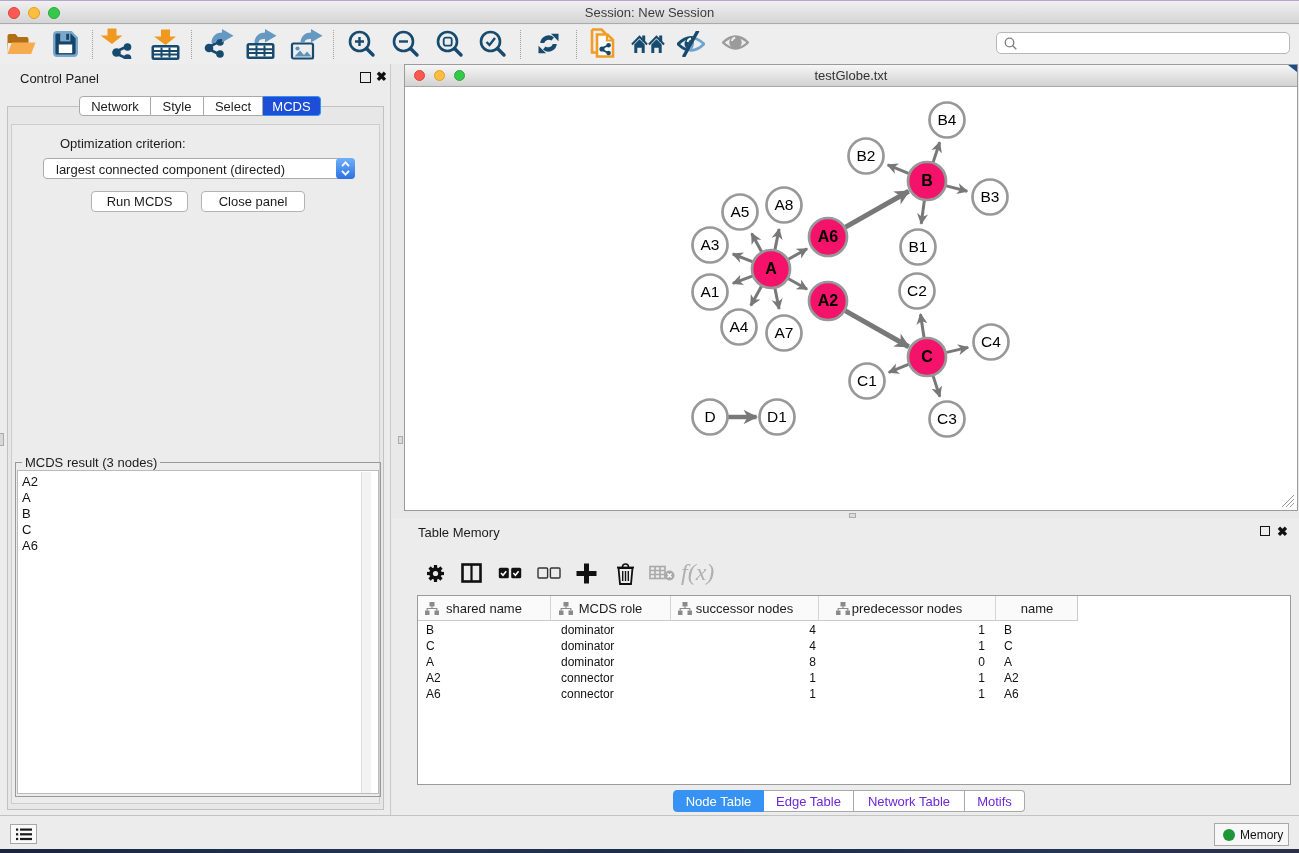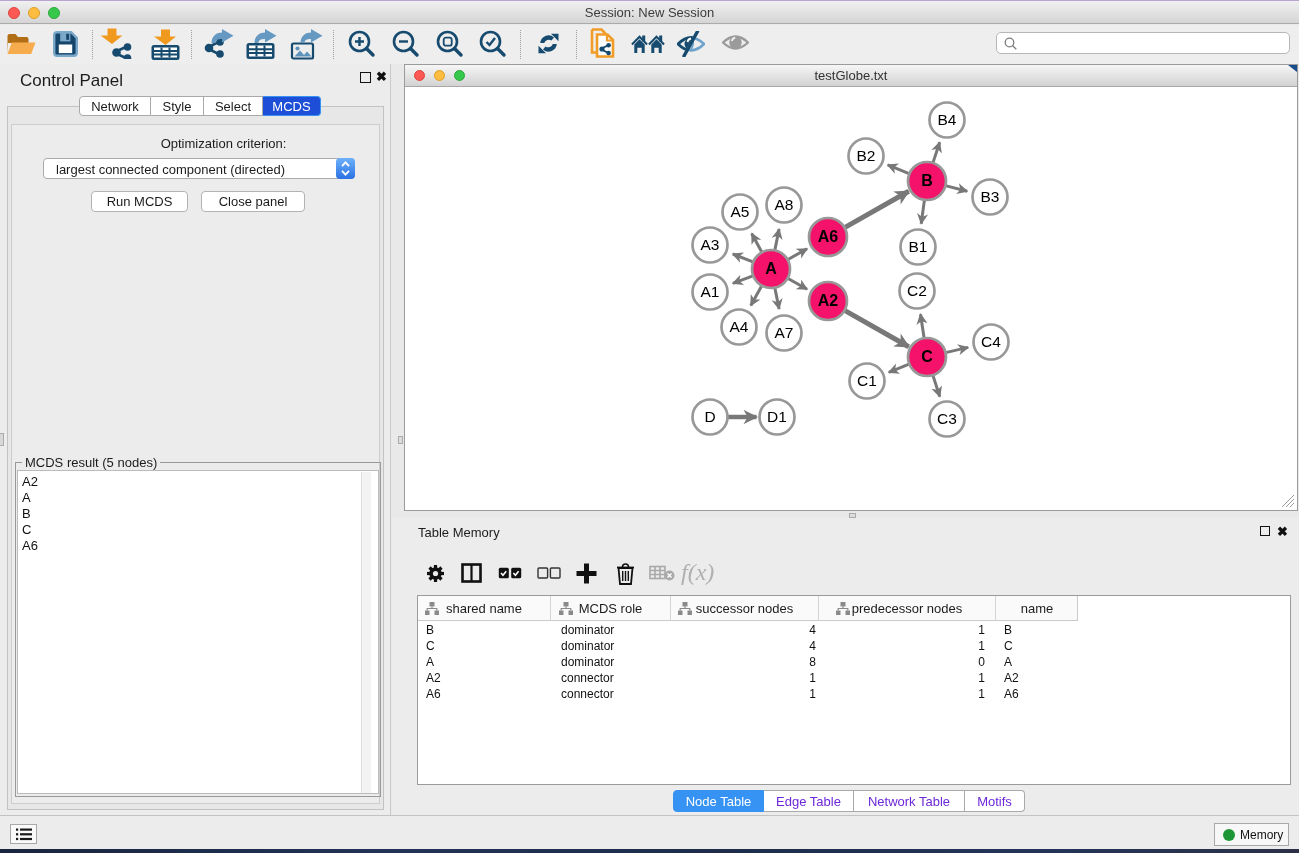--- a/index.html
+++ b/index.html
@@ -16,30 +16,30 @@
 .tl.y { background:#fdbd40; border:1px solid #dfa023; }
 .tl.g { background:#35c84b; border:1px solid #2ca83b; }
 
 #toolbar { position:absolute; left:0; top:25px; width:1299px; height:39px; background:#eeeeee; }
 .sep { position:absolute; top:5px; height:29px; border-left:1px dotted #9f9f9f; }
 .ticon { position:absolute; top:4px; }
 #searchbox { position:absolute; left:996px; top:7px; width:294px; height:22px; background:#fff;
   border:1px solid #b7b7b7; border-radius:5px; }
 
 #cpanel { position:absolute; left:0; top:64px; width:391px; height:751px;  background:#ececec; border-right:1px solid #c9c9c9; }
-#cpanel .ptitle { position:absolute; left:20px; top:7px; font-size:17px; color:#1c1c1c; }
+#cpanel .ptitle { position:absolute; left:20px; top:7px; font-size:13px; color:#1c1c1c; }
 .tabs4 { position:absolute; left:79px; top:32px; height:20px; display:flex; font-size:13px; }
 .tabs4 .tab { background:#fff; border:1px solid #a9a9a9; border-left:none; color:#1c1c1c;
   display:flex; align-items:center; justify-content:center; }
 .tabs4 .tab:first-child { border-left:1px solid #a9a9a9; border-radius:4px 0 0 4px; }
 .tabs4 .tab:last-child { border-radius:0 4px 4px 0; }
 .tabs4 .tab.sel { background:#1d4ed8; border-color:#3693f4; color:#fff; }
 #tabpane { position:absolute; left:7px; top:42px; width:377px; height:704px; background:#e7e7e7; border:1px solid #c2c2c2; }
 #innerpane { position:absolute; left:11px; top:60px; width:369px; height:680px; background:#ececec; border:1px solid #cdcdcd; }
-#optlabel { position:absolute; left:4px; top:72px; width:391px; text-align:center; font-size:13px; color:#1c1c1c;padding-left:48px; }
+#optlabel { position:absolute; left:12px; top:72px; width:391px; text-align:left; font-size:13px; color:#1c1c1c;padding-left:48px; }
 #combo { position:absolute; left:43px; top:94px; width:312px; height:21px; background:#fff; border:1px solid #ababab; border-radius:4px; font-size:13px; color:#1c1c1c; }
 #combo .ctext { position:absolute; left:12px; top:3px; }
 #combo .spin { position:absolute; right:-1px; top:-1px; width:19px; height:21px; border-radius:4px;
   background:linear-gradient(#6db1fb,#2b71e4); }
 .btn { position:absolute; height:21px; background:#fff; border:1px solid #b3b3b3; border-radius:4px;
   font-size:13px; color:#1c1c1c; display:flex; align-items:center; justify-content:center; }
 
 #mcdsbox { position:absolute; left:15px; top:398px; width:366px; height:335px; border:1px solid #999; }
 #mcdslegend { position:absolute; left:6px; top:-8px; background:#ececec; padding:0 3px; font-size:13px; color:#1c1c1c; }
 #mcdslist { position:absolute; left:1px; top:7px; width:362px; height:324px; background:#fff; border:1px solid #bbb; }
@@ -241,21 +241,21 @@
     <div class="btn" style="left:201px; top:127px; width:104px;">Close panel</div>
     <div id="mcdsbox">
       <div id="mcdslist">
         <div class="item">A2</div>
           <div class="item">A</div>
           <div class="item">B</div>
           <div class="item">C</div>
           <div class="item">A6</div>
         <div id="mcdsscroll"></div>
       </div>
-      <div id="mcdslegend">MCDS result (5 nodes)</div>
+      <div id="mcdslegend">MCDS result (3 nodes)</div>
     </div>
   </div>
   <div id="netwin">
     <div id="nettitle">
       <div class="tl r" style="left:9px;"></div>
       <div class="tl y" style="left:29px;"></div>
       <div class="tl g" style="left:49px;"></div>
       <div class="title">testGlobe.txt</div>
     </div>
     <div class="abs" style="right:0; top:0; width:9px; height:7px; background:#1a4d8c; clip-path:polygon(100% 0, 0 0, 100% 100%);"></div>

